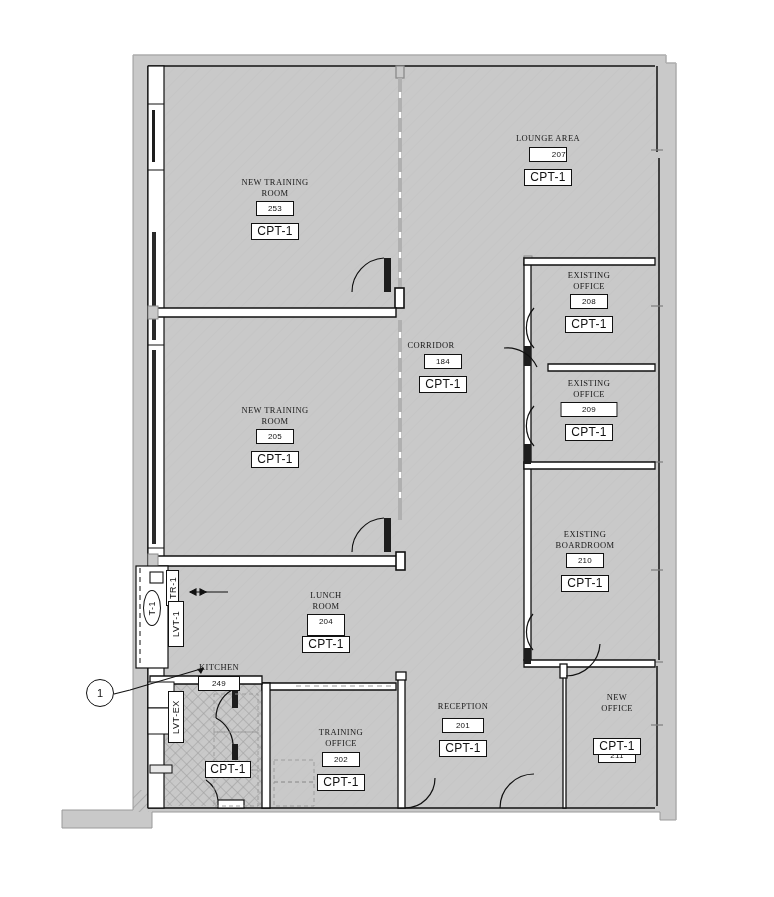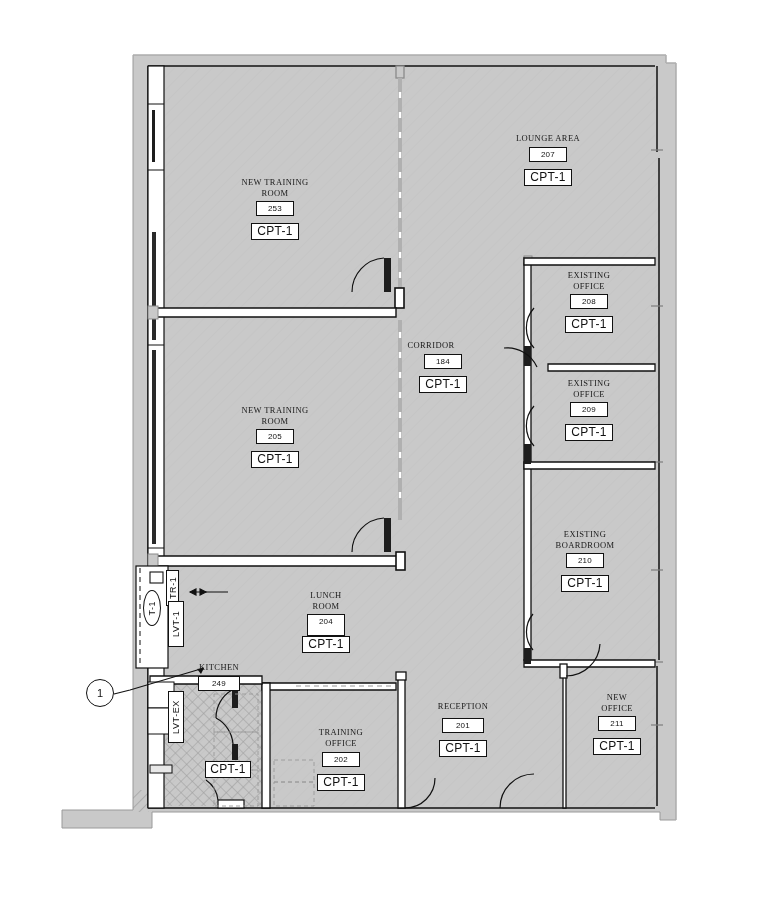--- a/index.html
+++ b/index.html
@@ -316,21 +316,21 @@
 <div class="tagbox tag-room" style="left:275px;top:201px;width:38px;height:15px;line-height:13px;">
   <span>253</span>
 </div>
 <div class="tagbox tag-fin" style="left:275px;top:223px;width:48px;height:17px;line-height:15px;">
   <span>CPT-1</span>
 </div>
 
 <div class="lbl ctr" style="left:548px;top:133px;">
   <div>LOUNGE AREA</div>
 </div>
-<div class="tagbox tag-room" style="left:548px;top:147px;width:38px;height:15px;line-height:13px;">
+<div class="tagbox tag-room" style="left:548px;top:147px;width:38px;height:15px;line-height:13px;text-align:right;">
   <span>207</span>
 </div>
 <div class="tagbox tag-fin" style="left:548px;top:169px;width:48px;height:17px;line-height:15px;">
   <span>CPT-1</span>
 </div>
 
 <div class="lbl ctr" style="left:589px;top:270px;">
   <div>EXISTING</div>
   <div>OFFICE</div>
 </div>
@@ -338,21 +338,21 @@
   <span>208</span>
 </div>
 <div class="tagbox tag-fin" style="left:589px;top:316px;width:48px;height:17px;line-height:15px;">
   <span>CPT-1</span>
 </div>
 
 <div class="lbl ctr" style="left:589px;top:378px;">
   <div>EXISTING</div>
   <div>OFFICE</div>
 </div>
-<div class="tagbox tag-room" style="left:589px;top:402px;width:38px;height:15px;line-height:13px;">
+<div class="tagbox tag-room" style="left:589px;top:402px;width:57px;height:15px;line-height:13px;">
   <span>209</span>
 </div>
 <div class="tagbox tag-fin" style="left:589px;top:424px;width:48px;height:17px;line-height:15px;">
   <span>CPT-1</span>
 </div>
 
 <div class="lbl ctr" style="left:585px;top:529px;">
   <div>EXISTING</div>
   <div>BOARDROOM</div>
 </div>
@@ -360,21 +360,21 @@
   <span>210</span>
 </div>
 <div class="tagbox tag-fin" style="left:585px;top:575px;width:48px;height:17px;line-height:15px;">
   <span>CPT-1</span>
 </div>
 
 <div class="lbl ctr" style="left:617px;top:692px;">
   <div>NEW</div>
   <div>OFFICE</div>
 </div>
-<div class="tagbox tag-room" style="left:617px;top:716px;width:38px;height:15px;line-height:13px;">
+<div class="tagbox tag-room" style="left:617px;top:748px;width:38px;height:15px;line-height:13px;">
   <span>211</span>
 </div>
 <div class="tagbox tag-fin" style="left:617px;top:738px;width:48px;height:17px;line-height:15px;">
   <span>CPT-1</span>
 </div>
 
 <div class="lbl ctr" style="left:431px;top:340px;">
   <div>CORRIDOR</div>
 </div>
 <div class="tagbox tag-room" style="left:443px;top:354px;width:38px;height:15px;line-height:13px;">

